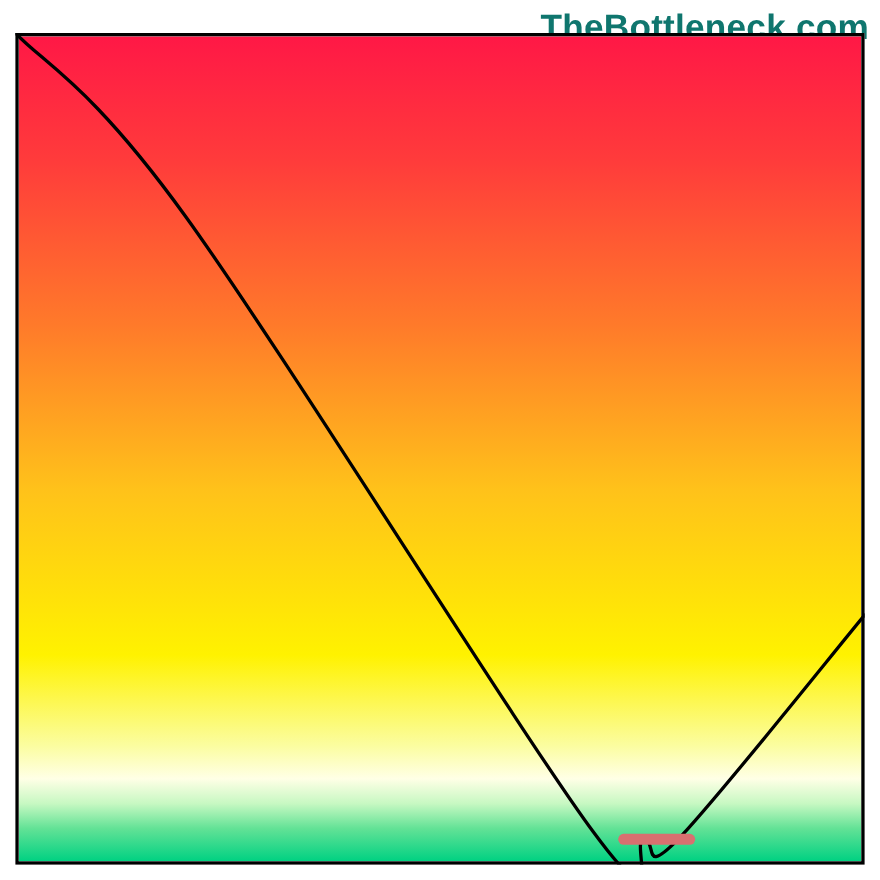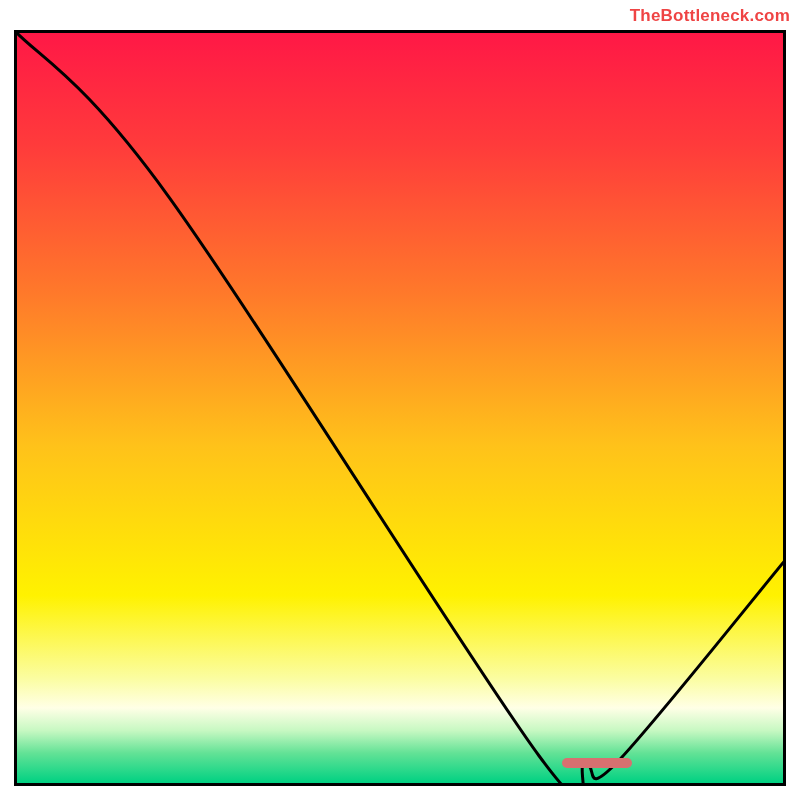--- a/index.html
+++ b/index.html
@@ -13,23 +13,23 @@
   }
   .stage {
     position: relative;
     width: 800px;
     height: 800px;
   }
   .watermark {
     position: absolute;
     top: 6px;
     right: 10px;
-    font-size: 17px;
+    font-size: 32px;
     font-weight: 600;
-    color: #ef4444;
+    color: #0f766e;
     letter-spacing: 0.2px;
   }
   .plot-frame {
     position: absolute;
     left: 14px;
     top: 30px;
     width: 772px;
     height: 756px;
     background: #ffffff;
   }

